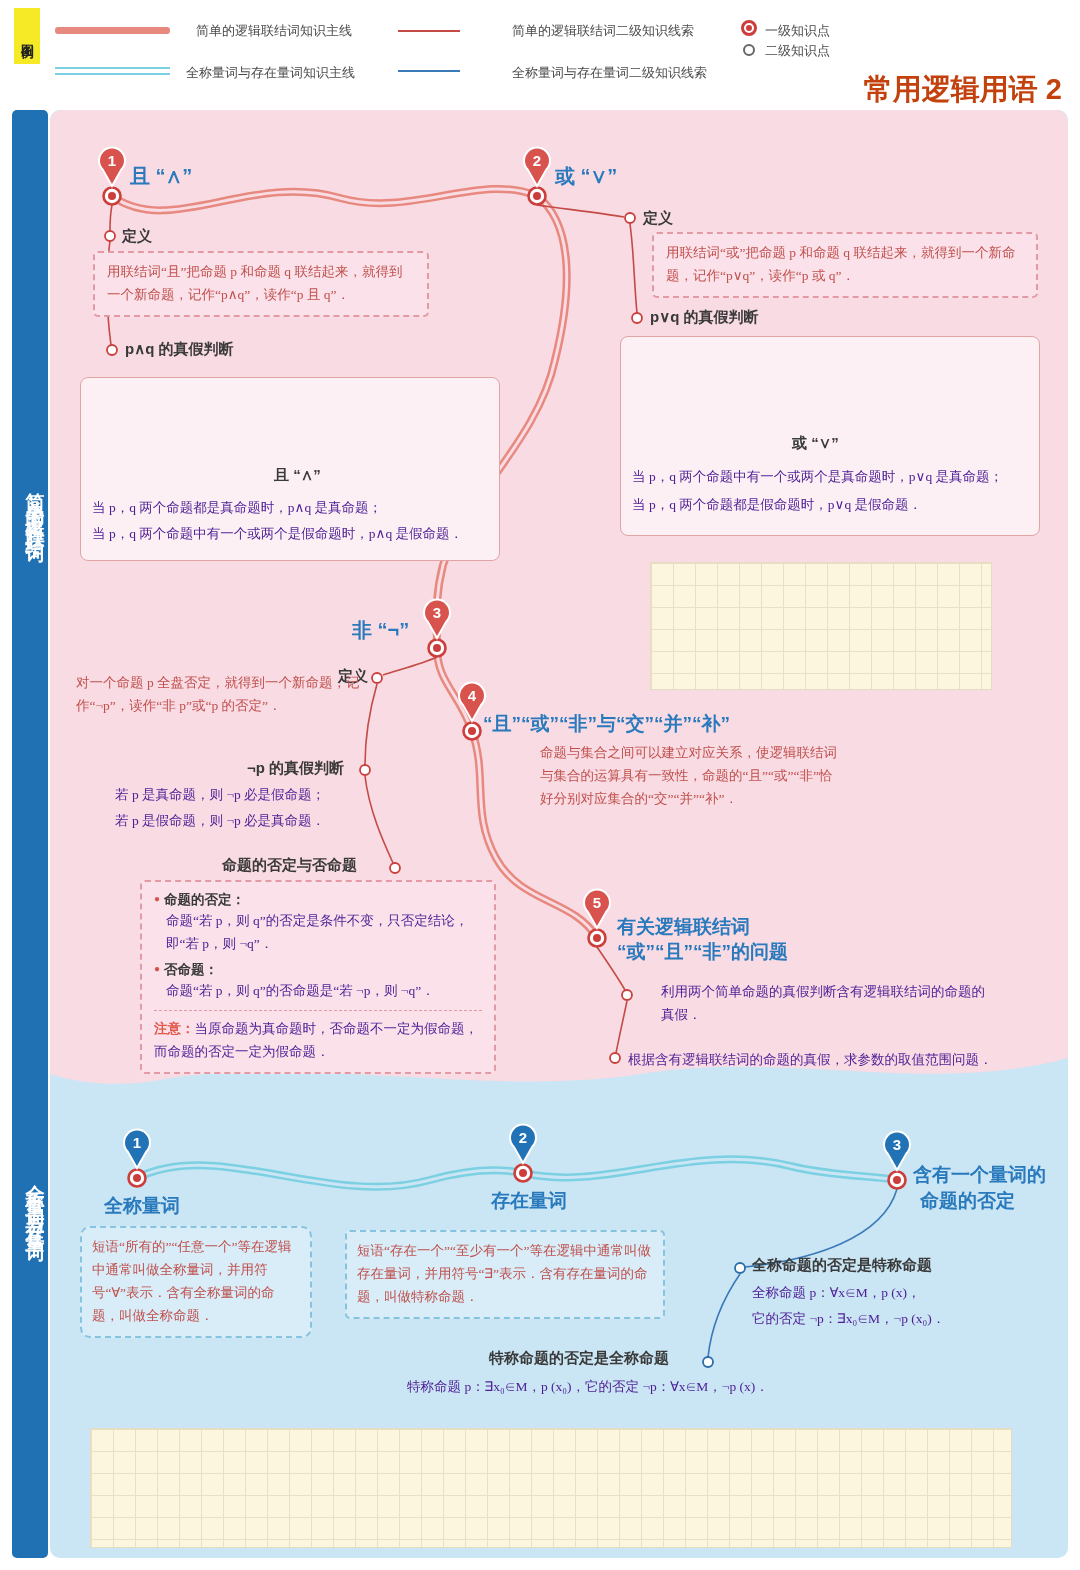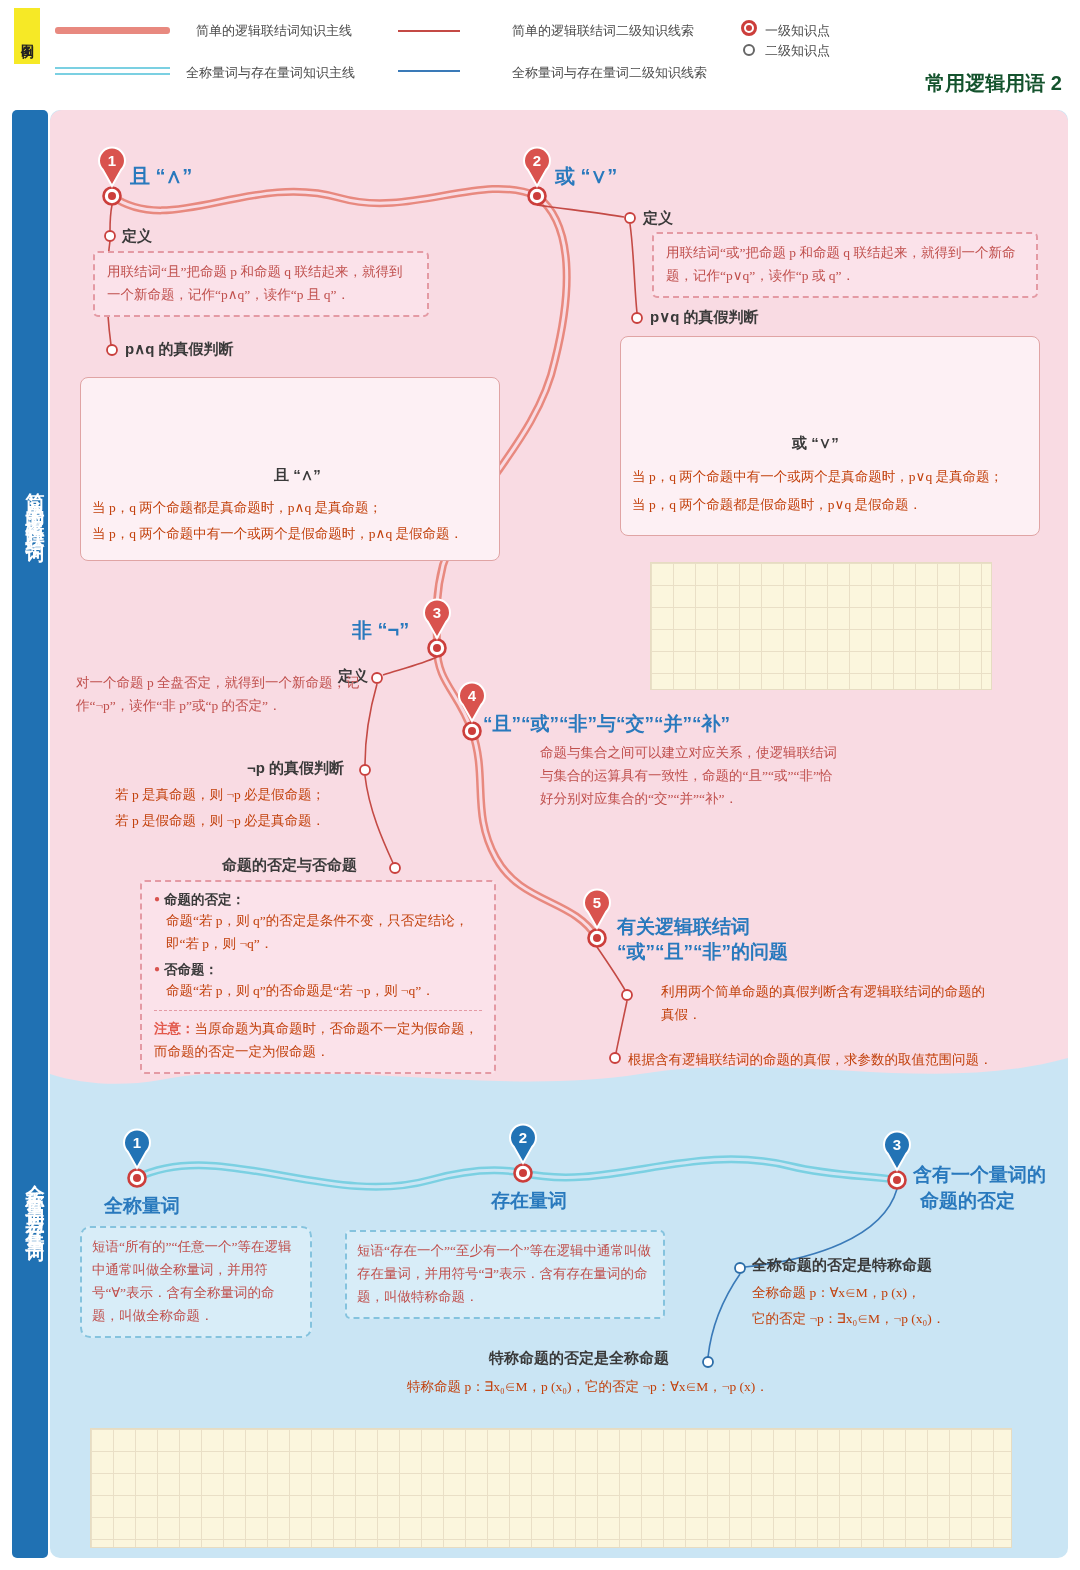--- a/index.html
+++ b/index.html
@@ -11,32 +11,32 @@
          font-size:13px;font-weight:bold;writing-mode:vertical-rl;text-orientation:upright;
          display:flex;align-items:center;justify-content:center;letter-spacing:2px;}
   .legend-label{font-size:13px;color:#4a4a4a;white-space:nowrap;}
   .line-main-pink{width:115px;height:7px;background:#e8897f;border-radius:3px;}
   .line-thin-red{width:62px;height:2px;background:#c44a45;}
   .line-main-cyan{width:115px;height:8px;border-top:2.5px solid #7bd0e2;border-bottom:2.5px solid #7bd0e2;box-sizing:border-box;}
   .line-thin-blue{width:62px;height:2px;background:#3a7ab8;}
   .bullseye-icon{width:10px;height:10px;border:3px solid #cc3e3b;border-radius:50%;background:#fff;display:flex;align-items:center;justify-content:center;}
   .bullseye-icon>span{width:6px;height:6px;border-radius:50%;background:#cc3e3b;display:block;}
   .circle-icon{width:8px;height:8px;border:2px solid #666;border-radius:50%;background:#fff;}
-  .page-title{font-size:20px;font-weight:bold;color:#14532d;white-space:nowrap;}
+  .page-title{font-size:29px;font-weight:bold;color:#c2410c;white-space:nowrap;}
   
   .sidebar{left:12px;top:110px;width:36px;height:1448px;background:#2071b3;border-radius:5px;}
   .side-text{position:absolute;left:0;width:36px;color:#fff;font-weight:bold;font-size:19px;
              writing-mode:vertical-rl;text-orientation:upright;letter-spacing:7px;
              display:flex;justify-content:center;}
   
   .content{left:50px;top:110px;width:1018px;height:1448px;border-radius:10px;background:#cae5f4;overflow:hidden;}
   .blue-title{font-weight:bold;color:#2979bd;white-space:nowrap;}
   .bold-label{font-weight:bold;color:#3a3a3a;font-size:15px;white-space:nowrap;}
   .red-body{color:#c0504d;font-size:13.5px;line-height:1.7;font-family:"Liberation Serif",serif;}
-  .dark-body{color:#c2410c;font-size:13.5px;line-height:1.7;font-family:"Liberation Serif",serif;}
+  .dark-body{color:#4c1d95;font-size:13.5px;line-height:1.7;font-family:"Liberation Serif",serif;}
   .dashed-box{border:2px dashed #e49aa4;background:#fbe2ea;border-radius:5px;padding:8px 12px;box-sizing:border-box;}
   .solid-box{border:1px solid #e0a4a4;background:#fdf0f4;border-radius:8px;box-sizing:border-box;}
   .blue-dashed-box{border:2px dashed #85c3de;background:#d8edf8;border-radius:5px;padding:8px 10px;box-sizing:border-box;}
   .grid-pad{background-color:#fbf6dd;background-image:linear-gradient(#e9dfc6 1px,transparent 1px),linear-gradient(90deg,#e9dfc6 1px,transparent 1px);background-size:22px 22px;border:1px solid #e6dcc2;}
   .nowrap{white-space:nowrap;}
   .bullet{color:#d9534e;margin-right:4px;font-size:10px;vertical-align:2px;}
   .neg-title{font-weight:bold;color:#3a3a3a;font-size:13.5px;}
   .neg-text{margin:1px 0 4px 12px;}
   .neg-divider{border-top:1.5px dashed #e49aa4;margin:7px 0;}
   .note-label{color:#e2574a;font-weight:bold;font-size:13.5px;}

